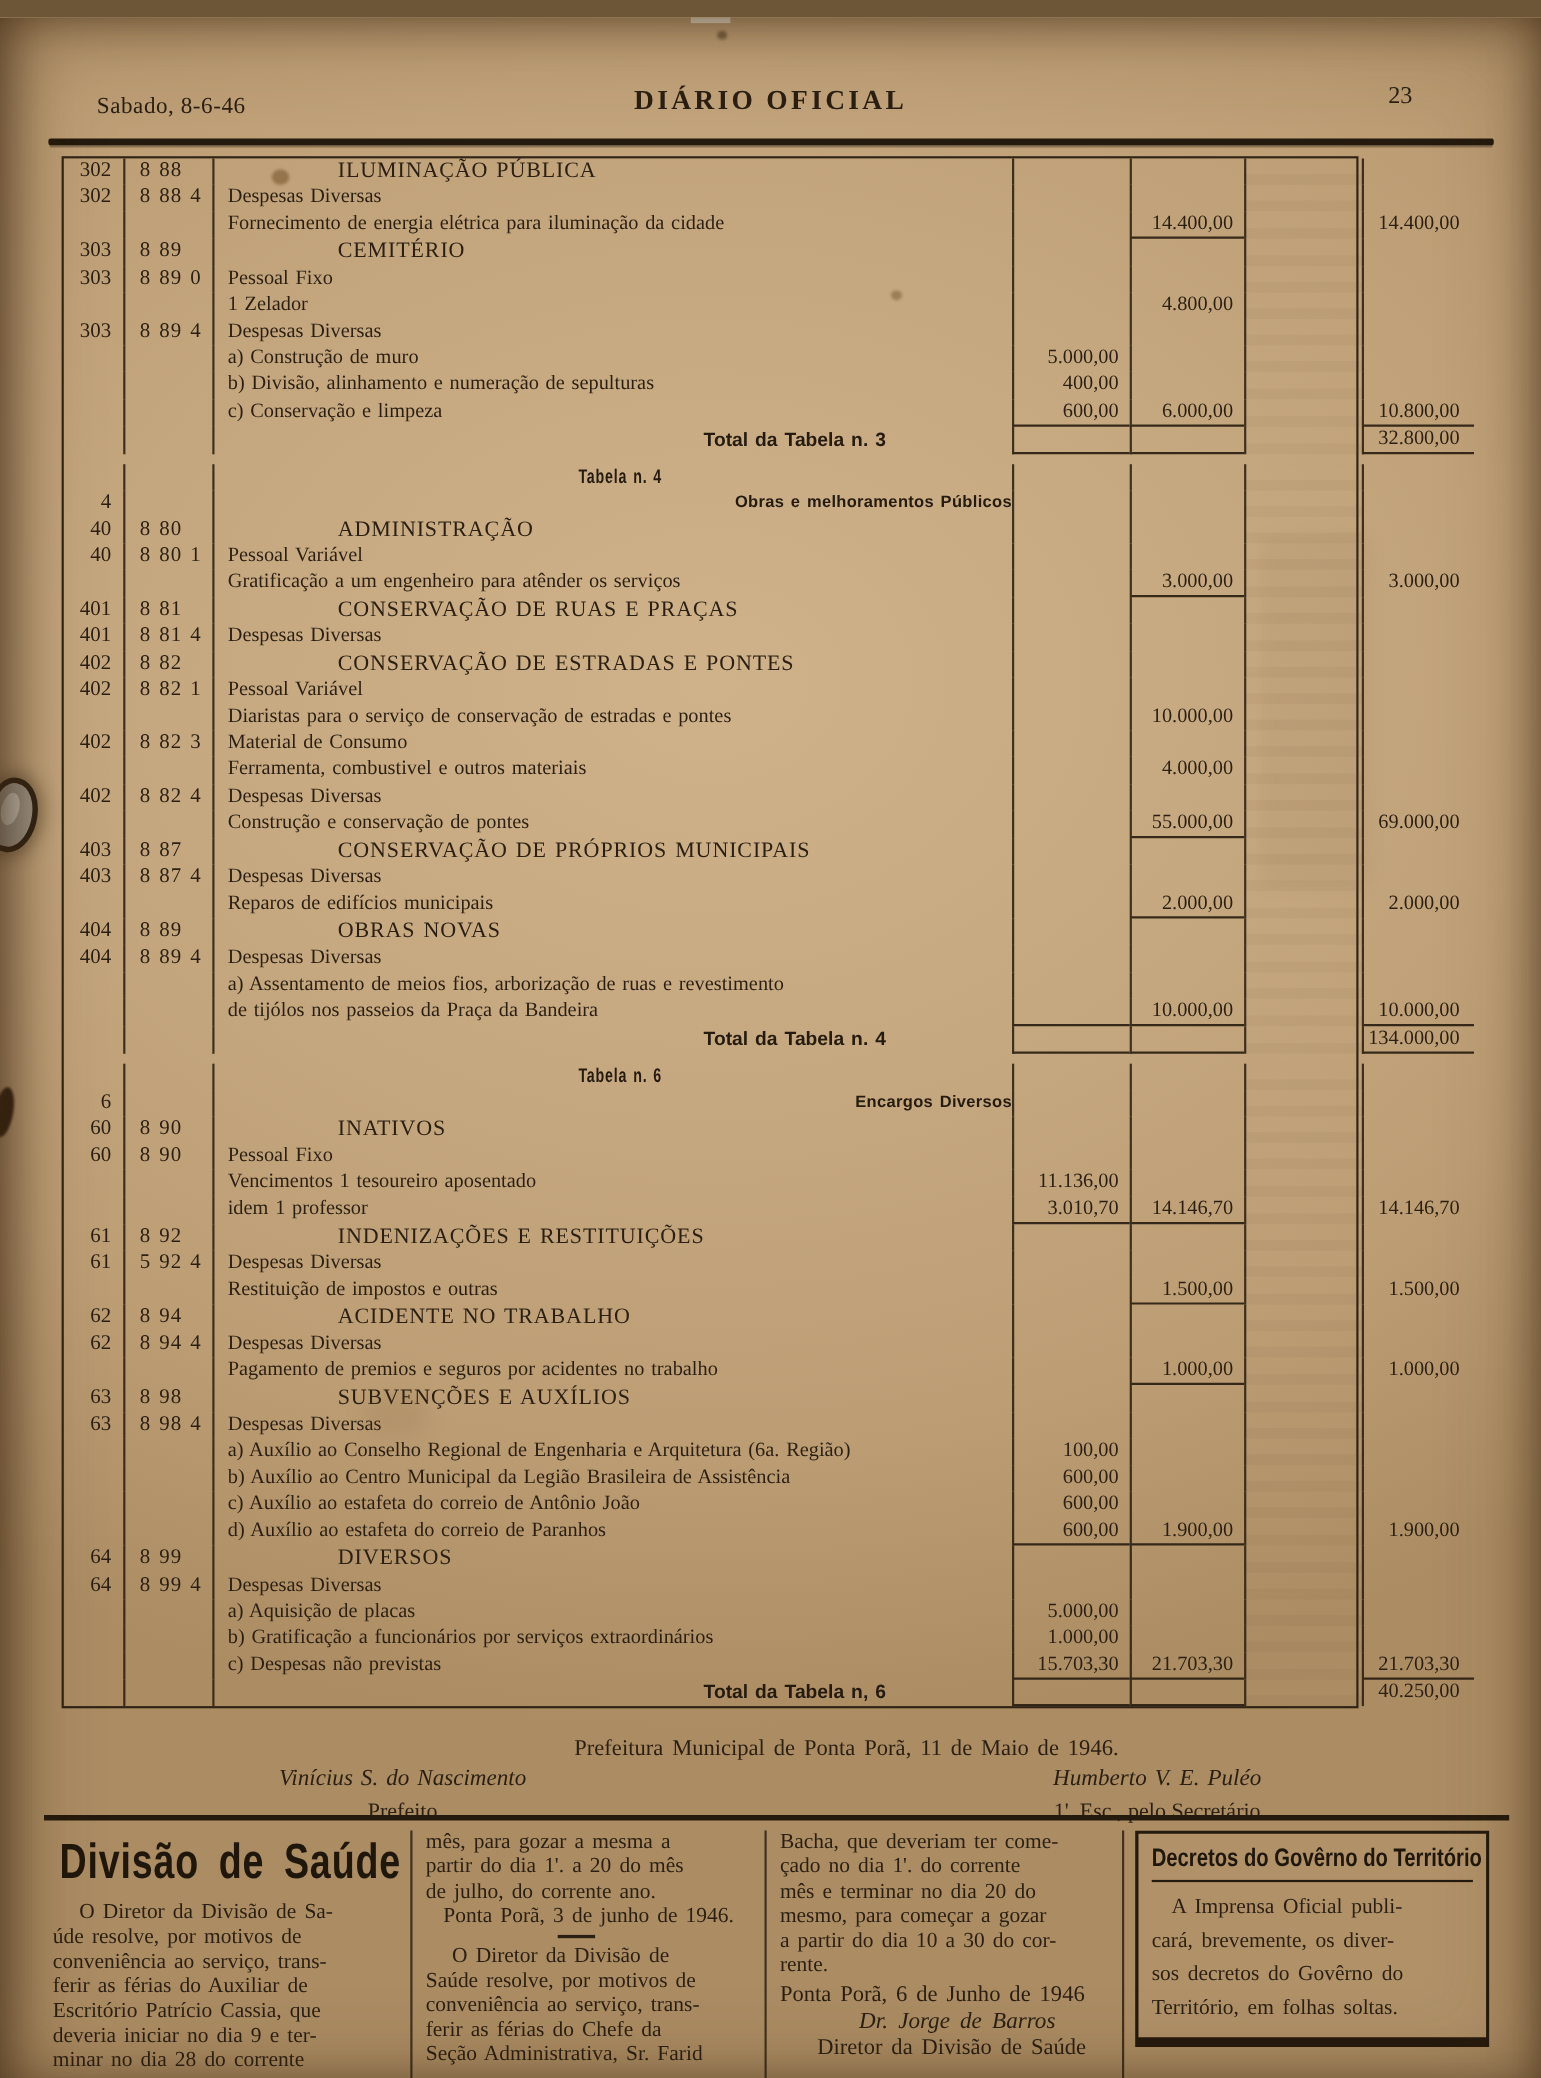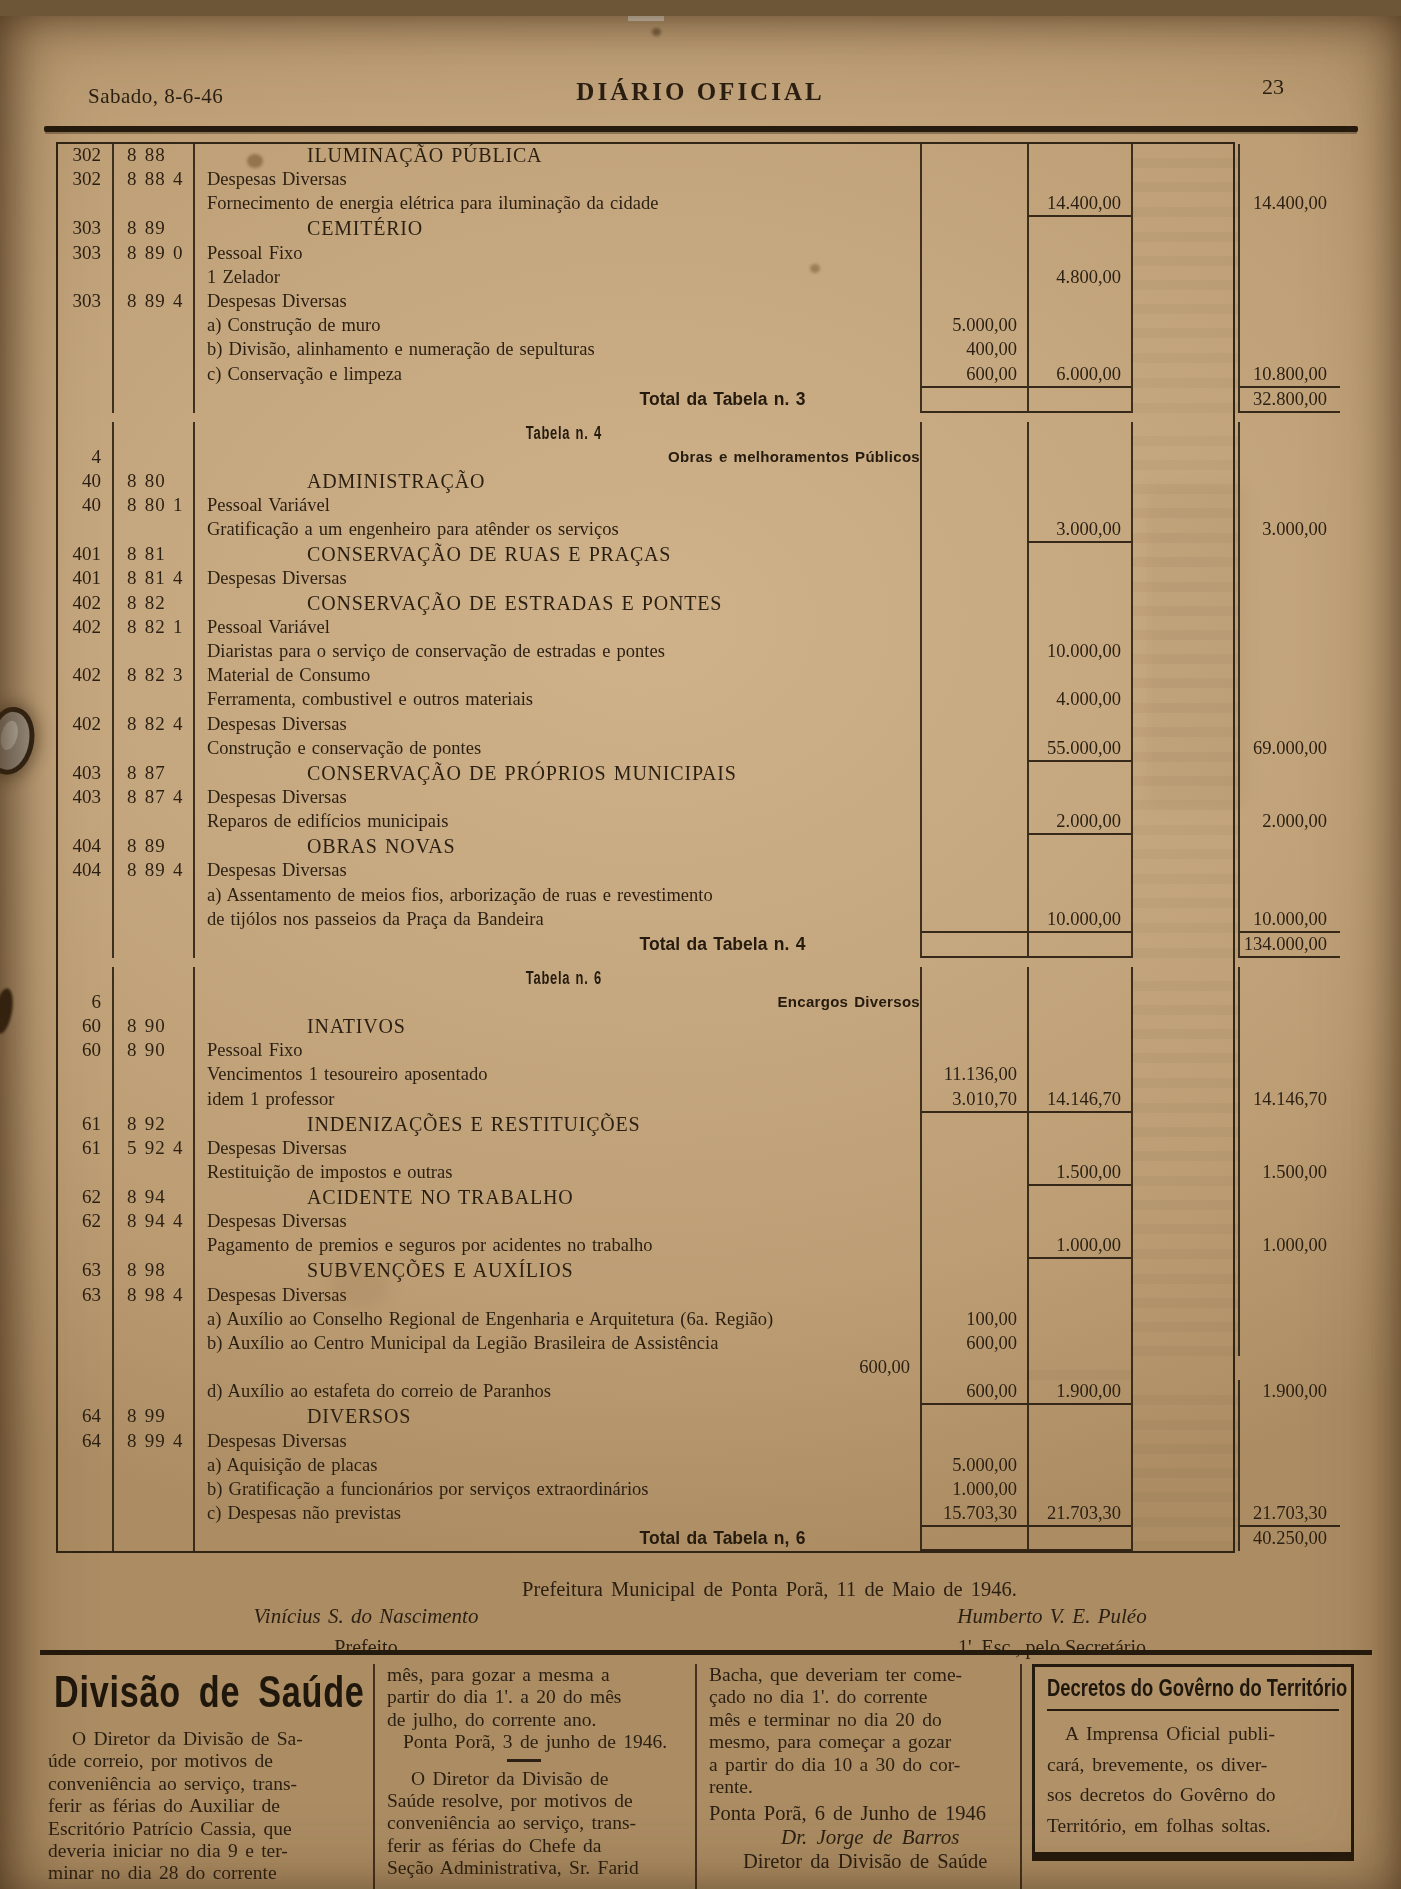--- a/index.html
+++ b/index.html
@@ -543,20 +543,21 @@
         <div class="cell code2"></div>
         <div class="cell desc dn">b) Auxílio ao Centro Municipal da Legião Brasileira de Assistência</div>
         <div class="cell val v1">600,00</div>
         <div class="cell val v2"></div>
         <div class="cell val v3"></div>
         <div class="cell val v4"></div>
       </div>
       <div class="trow">
         <div class="cell code1"></div>
         <div class="cell code2"></div>
+        <div class="cell desc dn">c) Auxílio ao estafeta do correio de Antônio João</div>
         <div class="cell val v1">600,00</div>
         <div class="cell val v2"></div>
         <div class="cell val v3"></div>
         <div class="cell val v4"></div>
       </div>
       <div class="trow">
         <div class="cell code1"></div>
         <div class="cell code2"></div>
         <div class="cell desc dn">d) Auxílio ao estafeta do correio de Paranhos</div>
         <div class="cell val v1 u">600,00</div>
@@ -629,21 +630,21 @@
     <div class="name">Humberto V. E. Puléo</div>
     <div class="role">1'. Esc., pelo Secretário</div>
   </div>
   <div class="rule-bottom"></div>
 
   <div class="bottom">
     <div class="bcol bc1">
       <div class="headline"><span class="cond">Divisão de Saúde</span></div>
       <div>
           <div class="bl">O Diretor da Divisão de Sa-</div>
-          <div class="bl">úde correio, por motivos de</div>
+          <div class="bl">úde resolve, por motivos de</div>
           <div class="bl">conveniência ao serviço, trans-</div>
           <div class="bl">ferir as férias do Auxiliar de</div>
           <div class="bl">Escritório Patrício Cassia, que</div>
           <div class="bl">deveria iniciar no dia 9 e ter-</div>
           <div class="bl">minar no dia 28 do corrente</div>
         </div>
     </div>
     <div class="bcol bc2">
       <div class="p1">
           <div class="bl">mês, para gozar a mesma a</div>

